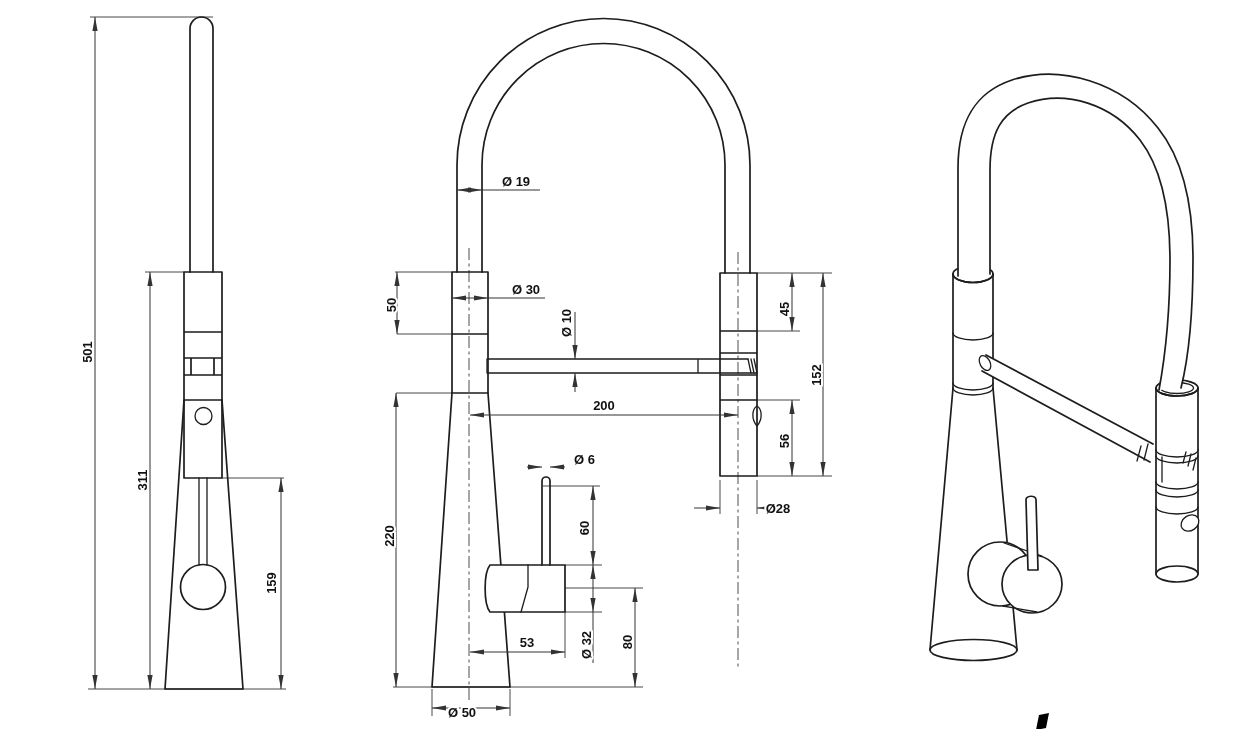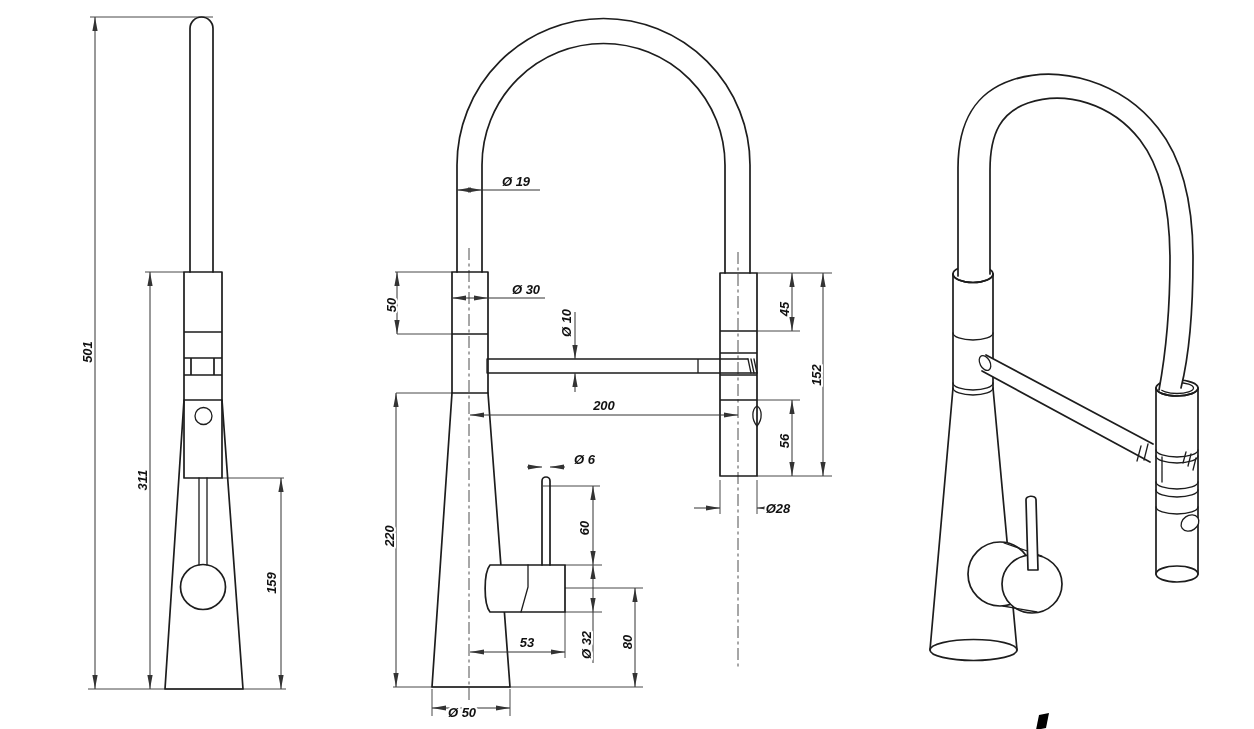--- a/index.html
+++ b/index.html
@@ -1,17 +1,17 @@
 <!DOCTYPE html>
 <html><head>
 <meta charset="utf-8">
 <style>
   html,body{margin:0;padding:0;background:#ffffff;}
   .canvas{position:relative;width:1254px;height:729px;background:#fff;overflow:hidden;
-          font-family:"Liberation Sans", sans-serif;font-style:italic;}
+          font-family:"Liberation Sans", sans-serif;}
   svg{display:block;}
   .o  {fill:none;stroke:#1d1d1d;stroke-width:1.7;stroke-linejoin:round;stroke-linecap:round;}
   .o2 {fill:none;stroke:#1d1d1d;stroke-width:1.3;stroke-linejoin:round;stroke-linecap:round;}
   .w  {fill:#ffffff;}
   .d  {fill:none;stroke:#333333;stroke-width:1;}
   .x  {fill:none;stroke:#333333;stroke-width:0.9;}
   .cl {fill:none;stroke:#3a3a3a;stroke-width:0.9;stroke-dasharray:12 3.5 3 3.5;}
   text.lbl{font-family:"Liberation Sans", sans-serif;font-size:13px;font-weight:bold;fill:#111;
            paint-order:stroke;stroke:#ffffff;stroke-width:4px;stroke-linejoin:round;}
   #ar path{fill:#333333;}

